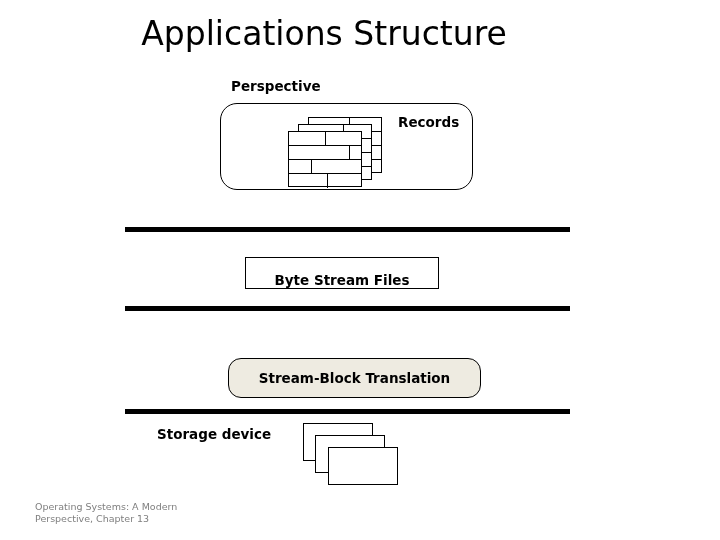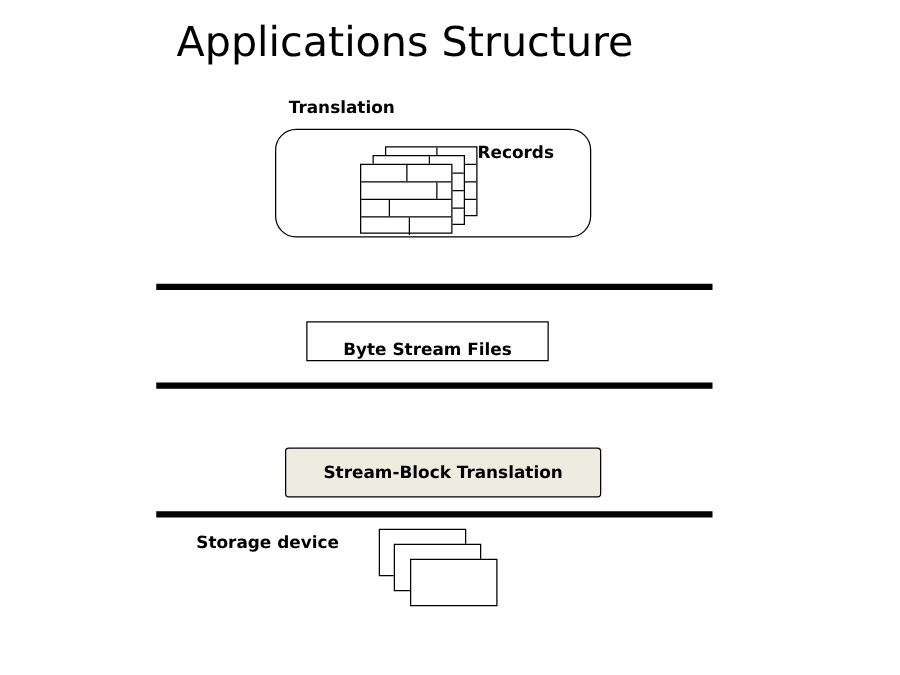--- a/index.html
+++ b/index.html
@@ -43,21 +43,21 @@
   .lbl {
     position: absolute;
     font-size: 13.5px;
     line-height: 16px;
     font-weight: bold;
     color: #000000;
     white-space: nowrap;
   }
 
   #label-applications { left: 231px; top: 78px; }
-  #label-records      { left: 382px; top: 114px; text-align: center; }
+  #label-records      { left: 398px; top: 114px; text-align: center; }
   #label-storage      { left: 157px; top: 426px; }
 
   
   #applications-container {
     position: absolute;
     left: 220px;
     top: 103px;
     width: 253px;
     height: 87px;
     box-sizing: border-box;
@@ -137,21 +137,21 @@
   
   #stream-block-box {
     position: absolute;
     left: 228px;
     top: 358px;
     width: 253px;
     height: 40px;
     box-sizing: border-box;
     background: #EEEBE1;
     border: 1.3px solid #000000;
-    border-radius: 3px;
+    border-radius: 13px;
     display: flex;
     align-items: center;
     justify-content: center;
   }
   #stream-block-label {
     font-size: 13.5px;
     font-weight: bold;
     color: #000000;
     white-space: nowrap;
   }
@@ -188,21 +188,21 @@
   }
   #footer-credit .fline { display: block; white-space: nowrap; }
 </style>
 </head>
 <body>
 
 <div class="slide">
 
   <div id="slide-title">Applications Structure</div>
 
-  <div id="label-applications" class="lbl">Translation</div>
+  <div id="label-applications" class="lbl">Perspective</div>
 
   <div id="applications-container"></div>
 
   <div id="label-records" class="lbl">Records</div>
 
   <div id="records-stack">
 
     <div class="brick-layer" id="brick-back">
       <div class="brow" style="top:0px;height:14px;">
         <span class="bdiv" style="left:40px;"></span>
@@ -267,14 +267,18 @@
   <div class="sep-bar" id="sep-bar-3"></div>
 
   <div id="label-storage" class="lbl">Storage device</div>
 
   <div id="storage-stack">
     <div class="disk-block" id="disk-block-1"></div>
     <div class="disk-block" id="disk-block-2"></div>
     <div class="disk-block" id="disk-block-3"></div>
   </div>
 
+  <div id="footer-credit">
+    <span class="fline">Operating Systems: A Modern</span>
+    <span class="fline">Perspective, Chapter 13</span>
+  </div>
 
 </div>
 
 </body></html>

